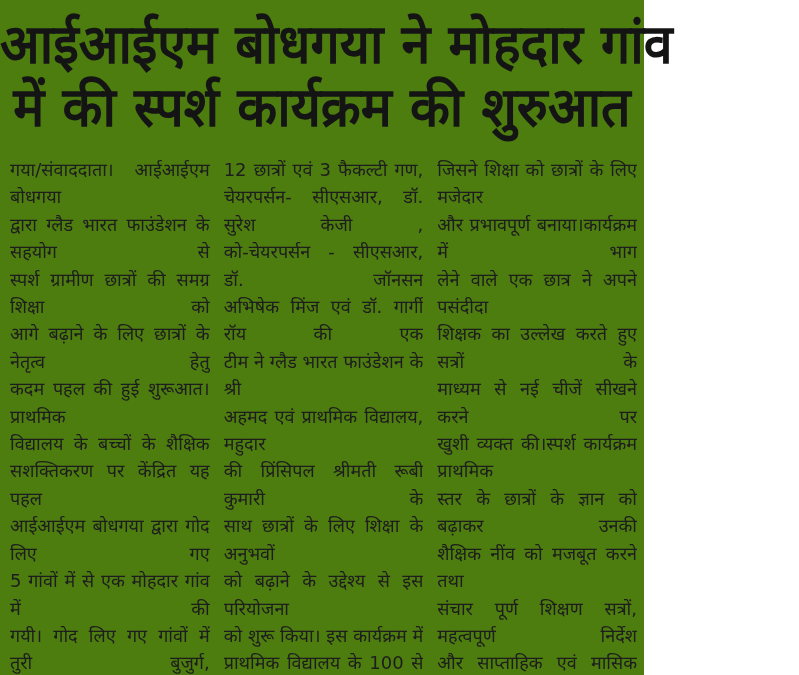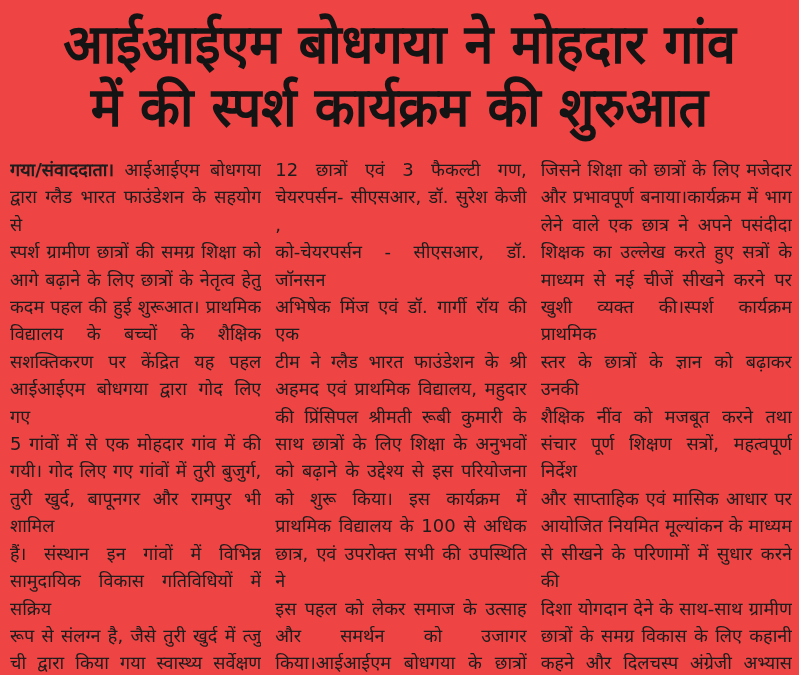--- a/index.html
+++ b/index.html
@@ -6,23 +6,23 @@
     margin: 0;
     padding: 0;
     width: 799px;
     height: 675px;
     overflow: hidden;
     background: #ffffff;
     font-family: "DejaVu Sans", sans-serif;
   }
   .sheet {
     position: relative;
-    width: 799px;
+    width: 644px;
     height: 675px;
-    background: #ef4444;
+    background: #4d7c0f;
   }
   .headline {
     margin: 0;
     padding-top: 12px;
     text-align: center;
     font-weight: 800;
     font-size: 52px;
     line-height: 63px;
     color: #141414;
   }
@@ -49,21 +49,21 @@
   .col-lines {
     white-space: pre-wrap;
     text-align: justify;
     text-align-last: justify;
   }
   .lead-line {
     text-align: justify;
     text-align-last: justify;
   }
   .bold {
-    font-weight: bold;
+    font-weight: normal;
   }
   .stamp {
     position: absolute;
     right: 28px;
     bottom: 6px;
     font-family: "Liberation Serif", "DejaVu Serif", serif;
     font-weight: bold;
     font-size: 31px;
     color: #101010;
     letter-spacing: 0.5px;

